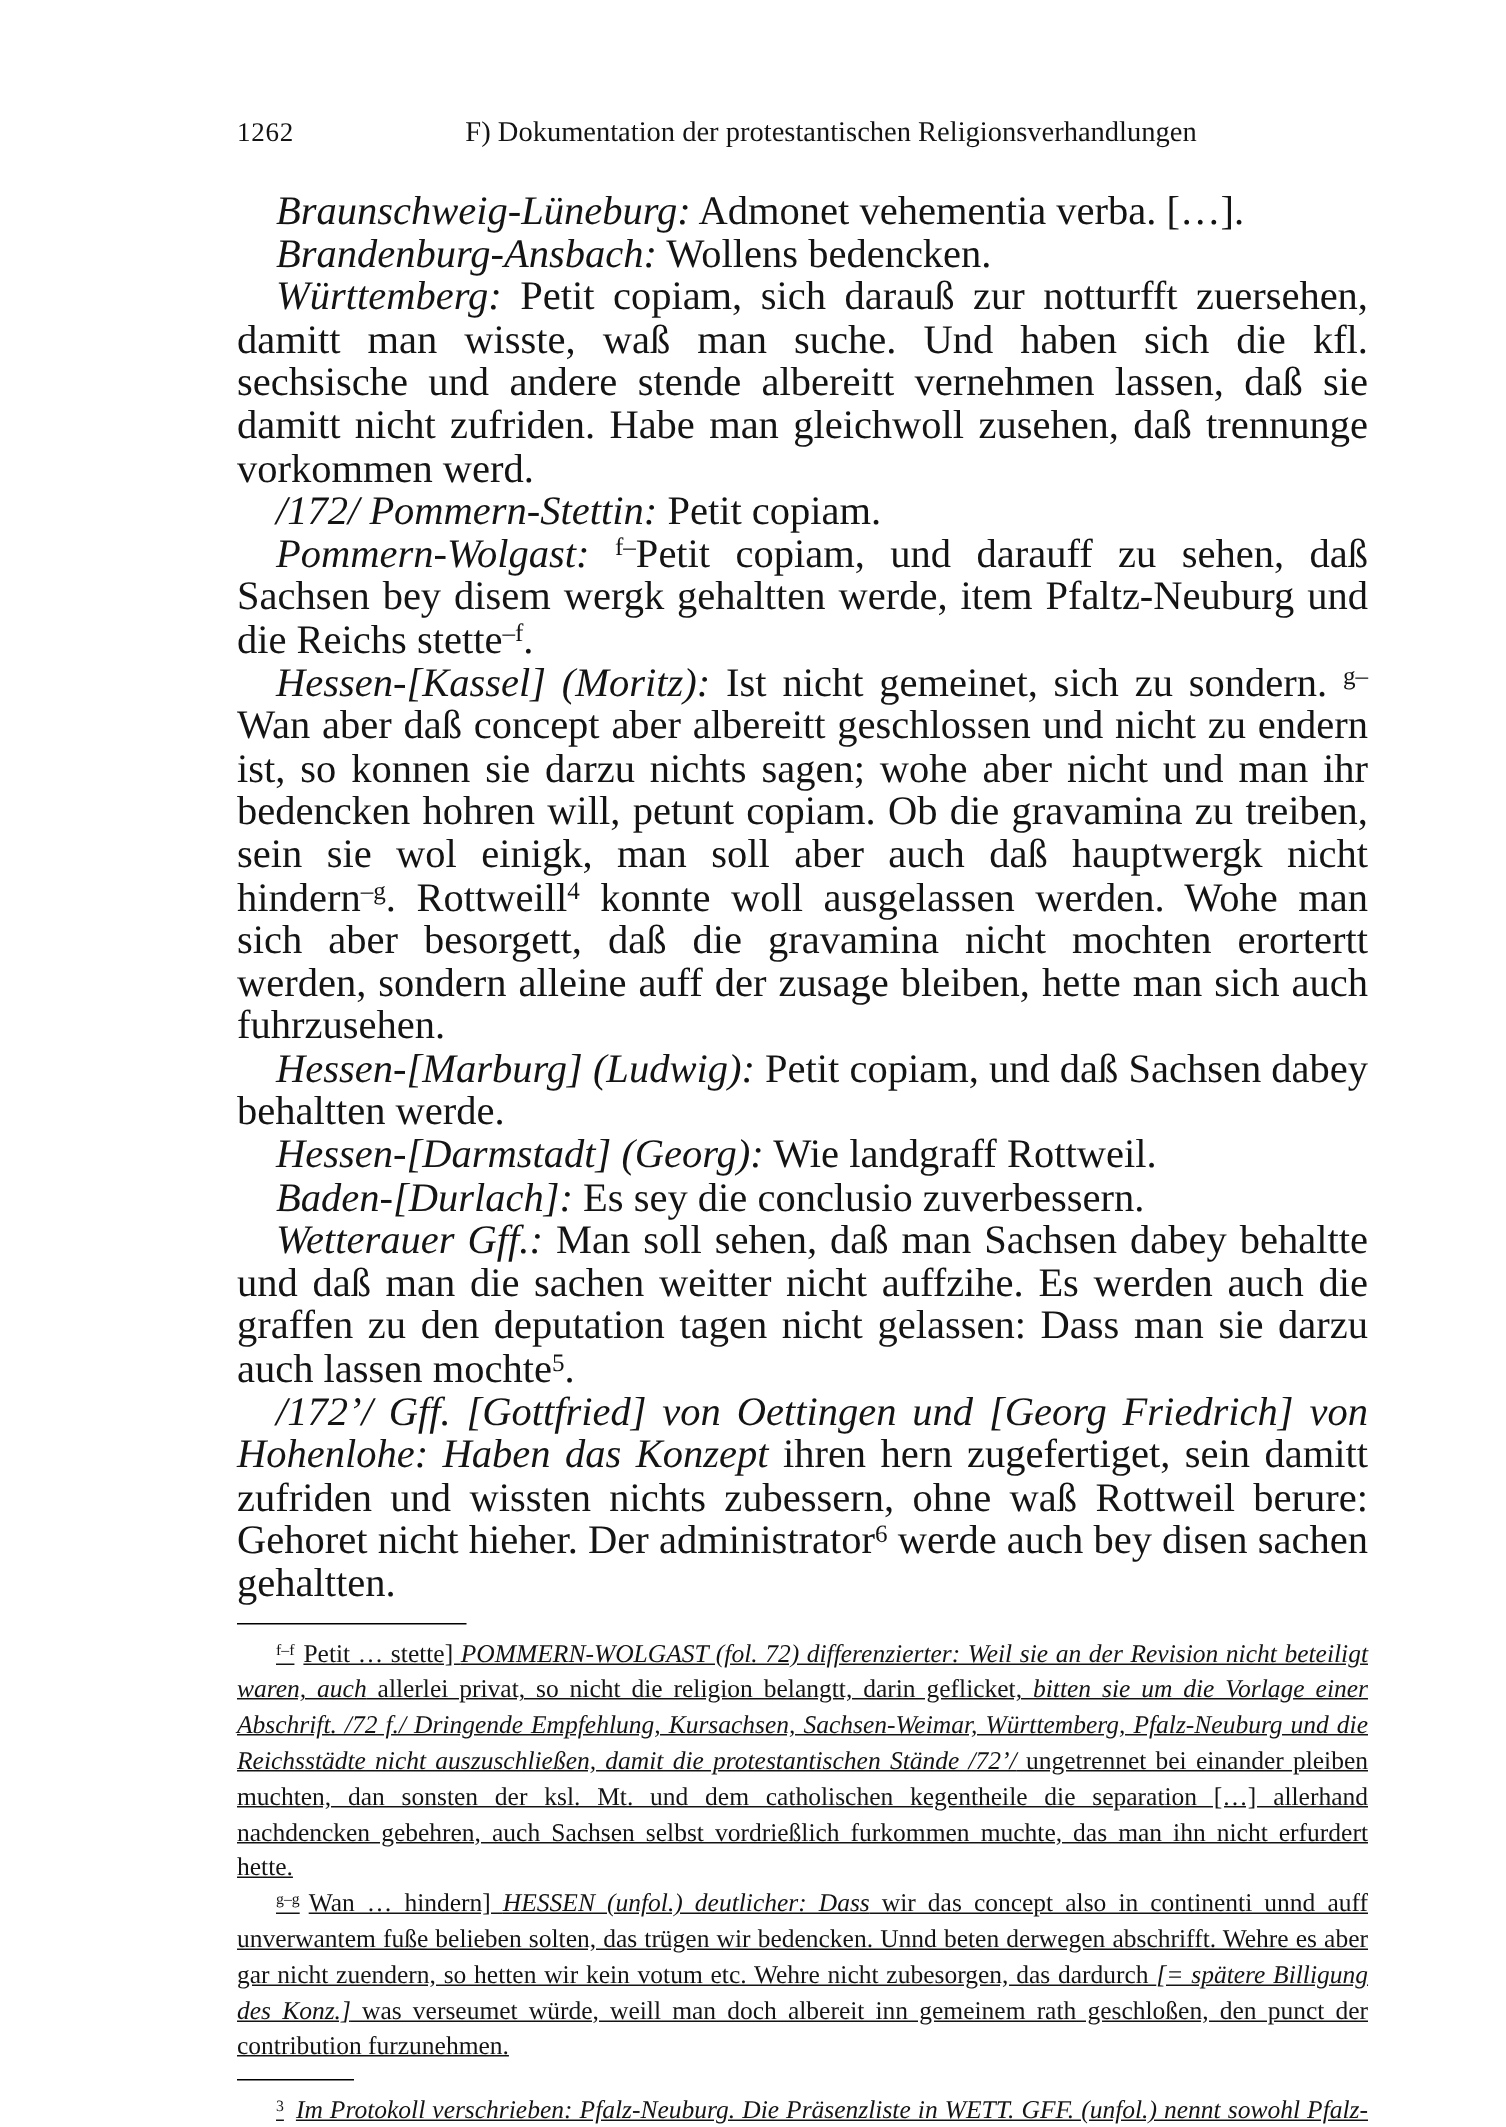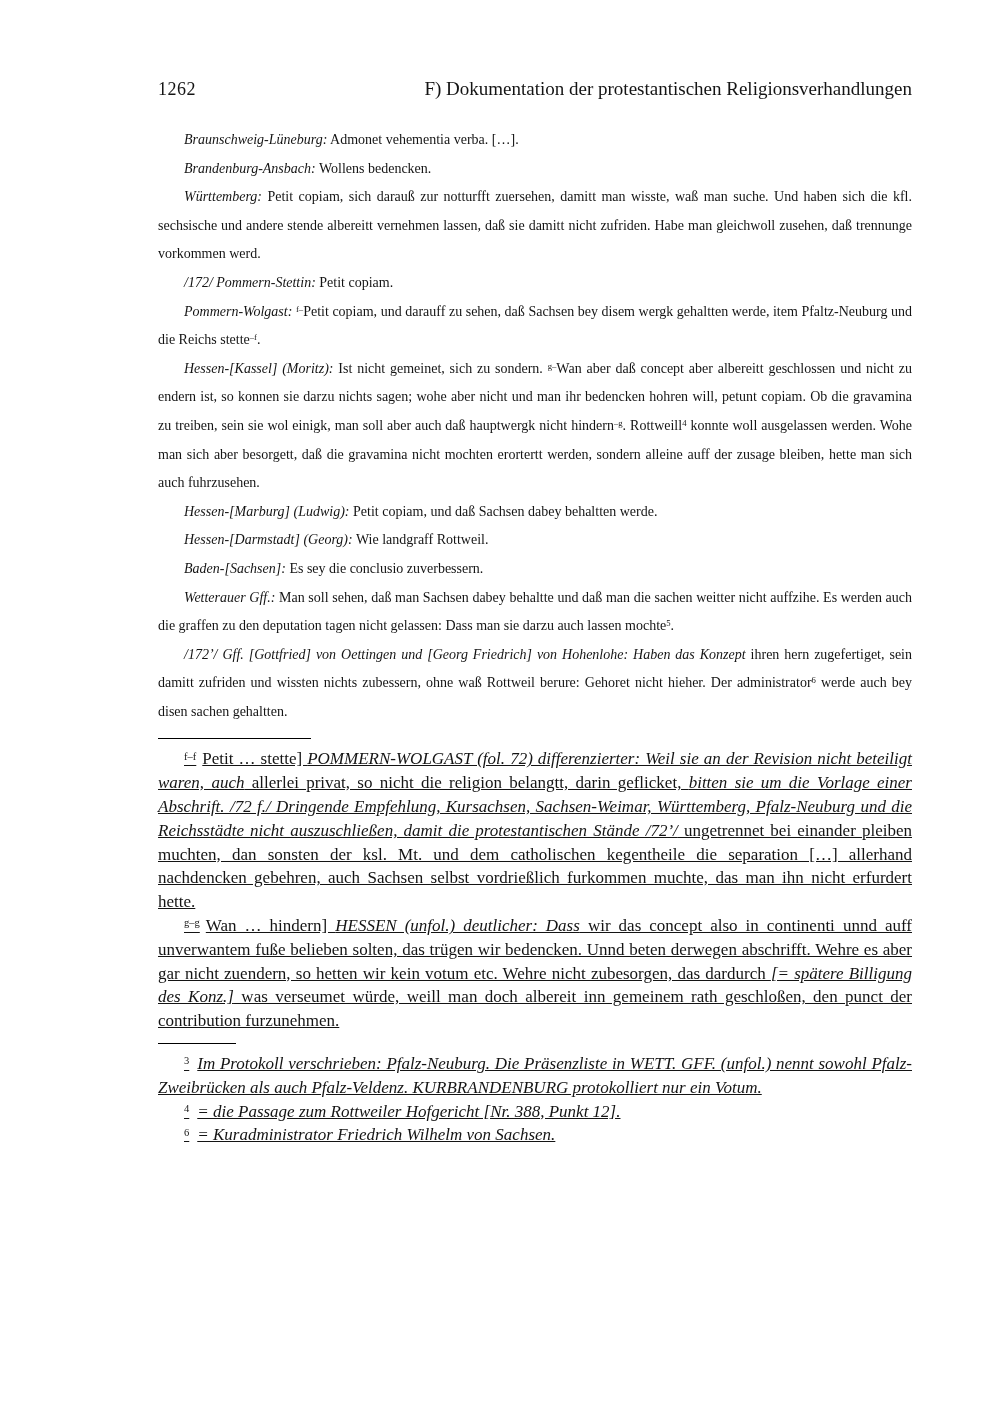--- a/index.html
+++ b/index.html
@@ -20,25 +20,25 @@
     display: flex;
     align-items: baseline;
     margin-bottom: 26px;
   }
   .page-num {
     font-size: 18px;
     letter-spacing: 0.5px;
   }
   .head-title {
     flex: 1;
-    text-align: right;
+    text-align: center;
     font-size: 19px;
   }
   .body-text {
-    font-size: 14px;
+    font-size: 27px;
     line-height: 28.6px;
     text-align: justify;
   }
   .body-text p {
     margin: 0;
     text-indent: 26px;
   }
   .it { font-style: italic; }
   sup {
     font-size: 0.62em;
@@ -79,21 +79,21 @@
 
   <div class="body-text">
       <p><span class="it">Braunschweig-Lüneburg:</span><span> Admonet vehementia verba. […].</span></p>
       <p><span class="it">Brandenburg-Ansbach:</span><span> Wollens bedencken.</span></p>
       <p><span class="it">Württemberg:</span><span> Petit copiam, sich darauß zur notturfft zuersehen, damitt man wisste, waß man suche. Und haben sich die kfl. sechsische und andere stende albereitt vernehmen lassen, daß sie damitt nicht zufriden. Habe man gleichwoll zusehen, daß trennunge vorkommen werd.</span></p>
       <p><span class="it">/172/ Pommern-Stettin:</span><span> Petit copiam.</span></p>
       <p><span class="it">Pommern-Wolgast:</span><span> </span><sup>f–</sup><span>Petit copiam, und darauff zu sehen, daß Sachsen bey disem wergk gehaltten werde, item Pfaltz-Neuburg und die Reichs stette</span><sup>–f</sup><span>.</span></p>
       <p><span class="it">Hessen-[Kassel] (Moritz):</span><span> Ist nicht gemeinet, sich zu sondern. </span><sup>g–</sup><span>Wan aber daß concept aber albereitt geschlossen und nicht zu endern ist, so konnen sie darzu nichts sagen; wohe aber nicht und man ihr bedencken hohren will, petunt copiam. Ob die gravamina zu treiben, sein sie wol einigk, man soll aber auch daß hauptwergk nicht hindern</span><sup>–g</sup><span>. Rottweill</span><sup>4</sup><span> konnte woll ausgelassen werden. Wohe man sich aber besorgett, daß die gravamina nicht mochten erortertt werden, sondern alleine auff der zusage bleiben, hette man sich auch fuhrzusehen.</span></p>
       <p><span class="it">Hessen-[Marburg] (Ludwig):</span><span> Petit copiam, und daß Sachsen dabey behaltten werde.</span></p>
       <p><span class="it">Hessen-[Darmstadt] (Georg):</span><span> Wie landgraff Rottweil.</span></p>
-      <p><span class="it">Baden-[Sachsen]:</span><span> Es sey die conclusio zuverbessern.</span></p>
+      <p><span class="it">Baden-[Durlach]:</span><span> Es sey die conclusio zuverbessern.</span></p>
       <p><span class="it">Wetterauer Gff.:</span><span> Man soll sehen, daß man Sachsen dabey behaltte und daß man die sachen weitter nicht auffzihe. Es werden auch die graffen zu den deputation tagen nicht gelassen: Dass man sie darzu auch lassen mochte</span><sup>5</sup><span>.</span></p>
       <p><span class="it">/172’/ Gff. [Gottfried] von Oettingen und [Georg Friedrich] von Hohenlohe: Haben das Konzept</span><span> ihren hern zugefertiget, sein damitt zufriden und wissten nichts zubessern, ohne waß Rottweil berure: Gehoret nicht hieher. Der administrator</span><sup>6</sup><span> werde auch bey disen sachen gehaltten.</span></p>
     </div>
 
   <hr class="fn-rule rule-long">
 
   <div class="footnotes fn-letters">
       <p><sup class="fn-label">f–f</sup><span>Petit … stette] </span><span class="it">POMMERN-WOLGAST (fol. 72) differenzierter: Weil sie an der Revision nicht beteiligt waren, auch</span><span> allerlei privat, so nicht die religion belangtt, darin geflicket, </span><span class="it">bitten sie um die Vorlage einer Abschrift. /72 f./ Dringende Empfehlung, Kursachsen, Sachsen-Weimar, Württemberg, Pfalz-Neuburg und die Reichsstädte nicht auszuschließen, damit die protestantischen Stände /72’/</span><span> ungetrennet bei einander pleiben muchten, dan sonsten der ksl. Mt. und dem catholischen kegentheile die separation […] allerhand nachdencken gebehren, auch Sachsen selbst vordrießlich furkommen muchte, das man ihn nicht erfurdert hette.</span></p>
       <p><sup class="fn-label">g–g</sup><span>Wan … hindern] </span><span class="it">HESSEN (unfol.) deutlicher: Dass</span><span> wir das concept also in continenti unnd auff unverwantem fuße belieben solten, das trügen wir bedencken. Unnd beten derwegen abschrifft. Wehre es aber gar nicht zuendern, so hetten wir kein votum etc. Wehre nicht zubesorgen, das dardurch </span><span class="it">[= spätere Billigung des Konz.]</span><span> was verseumet würde, weill man doch albereit inn gemeinem rath geschloßen, den punct der contribution furzunehmen.</span></p>
     </div>

